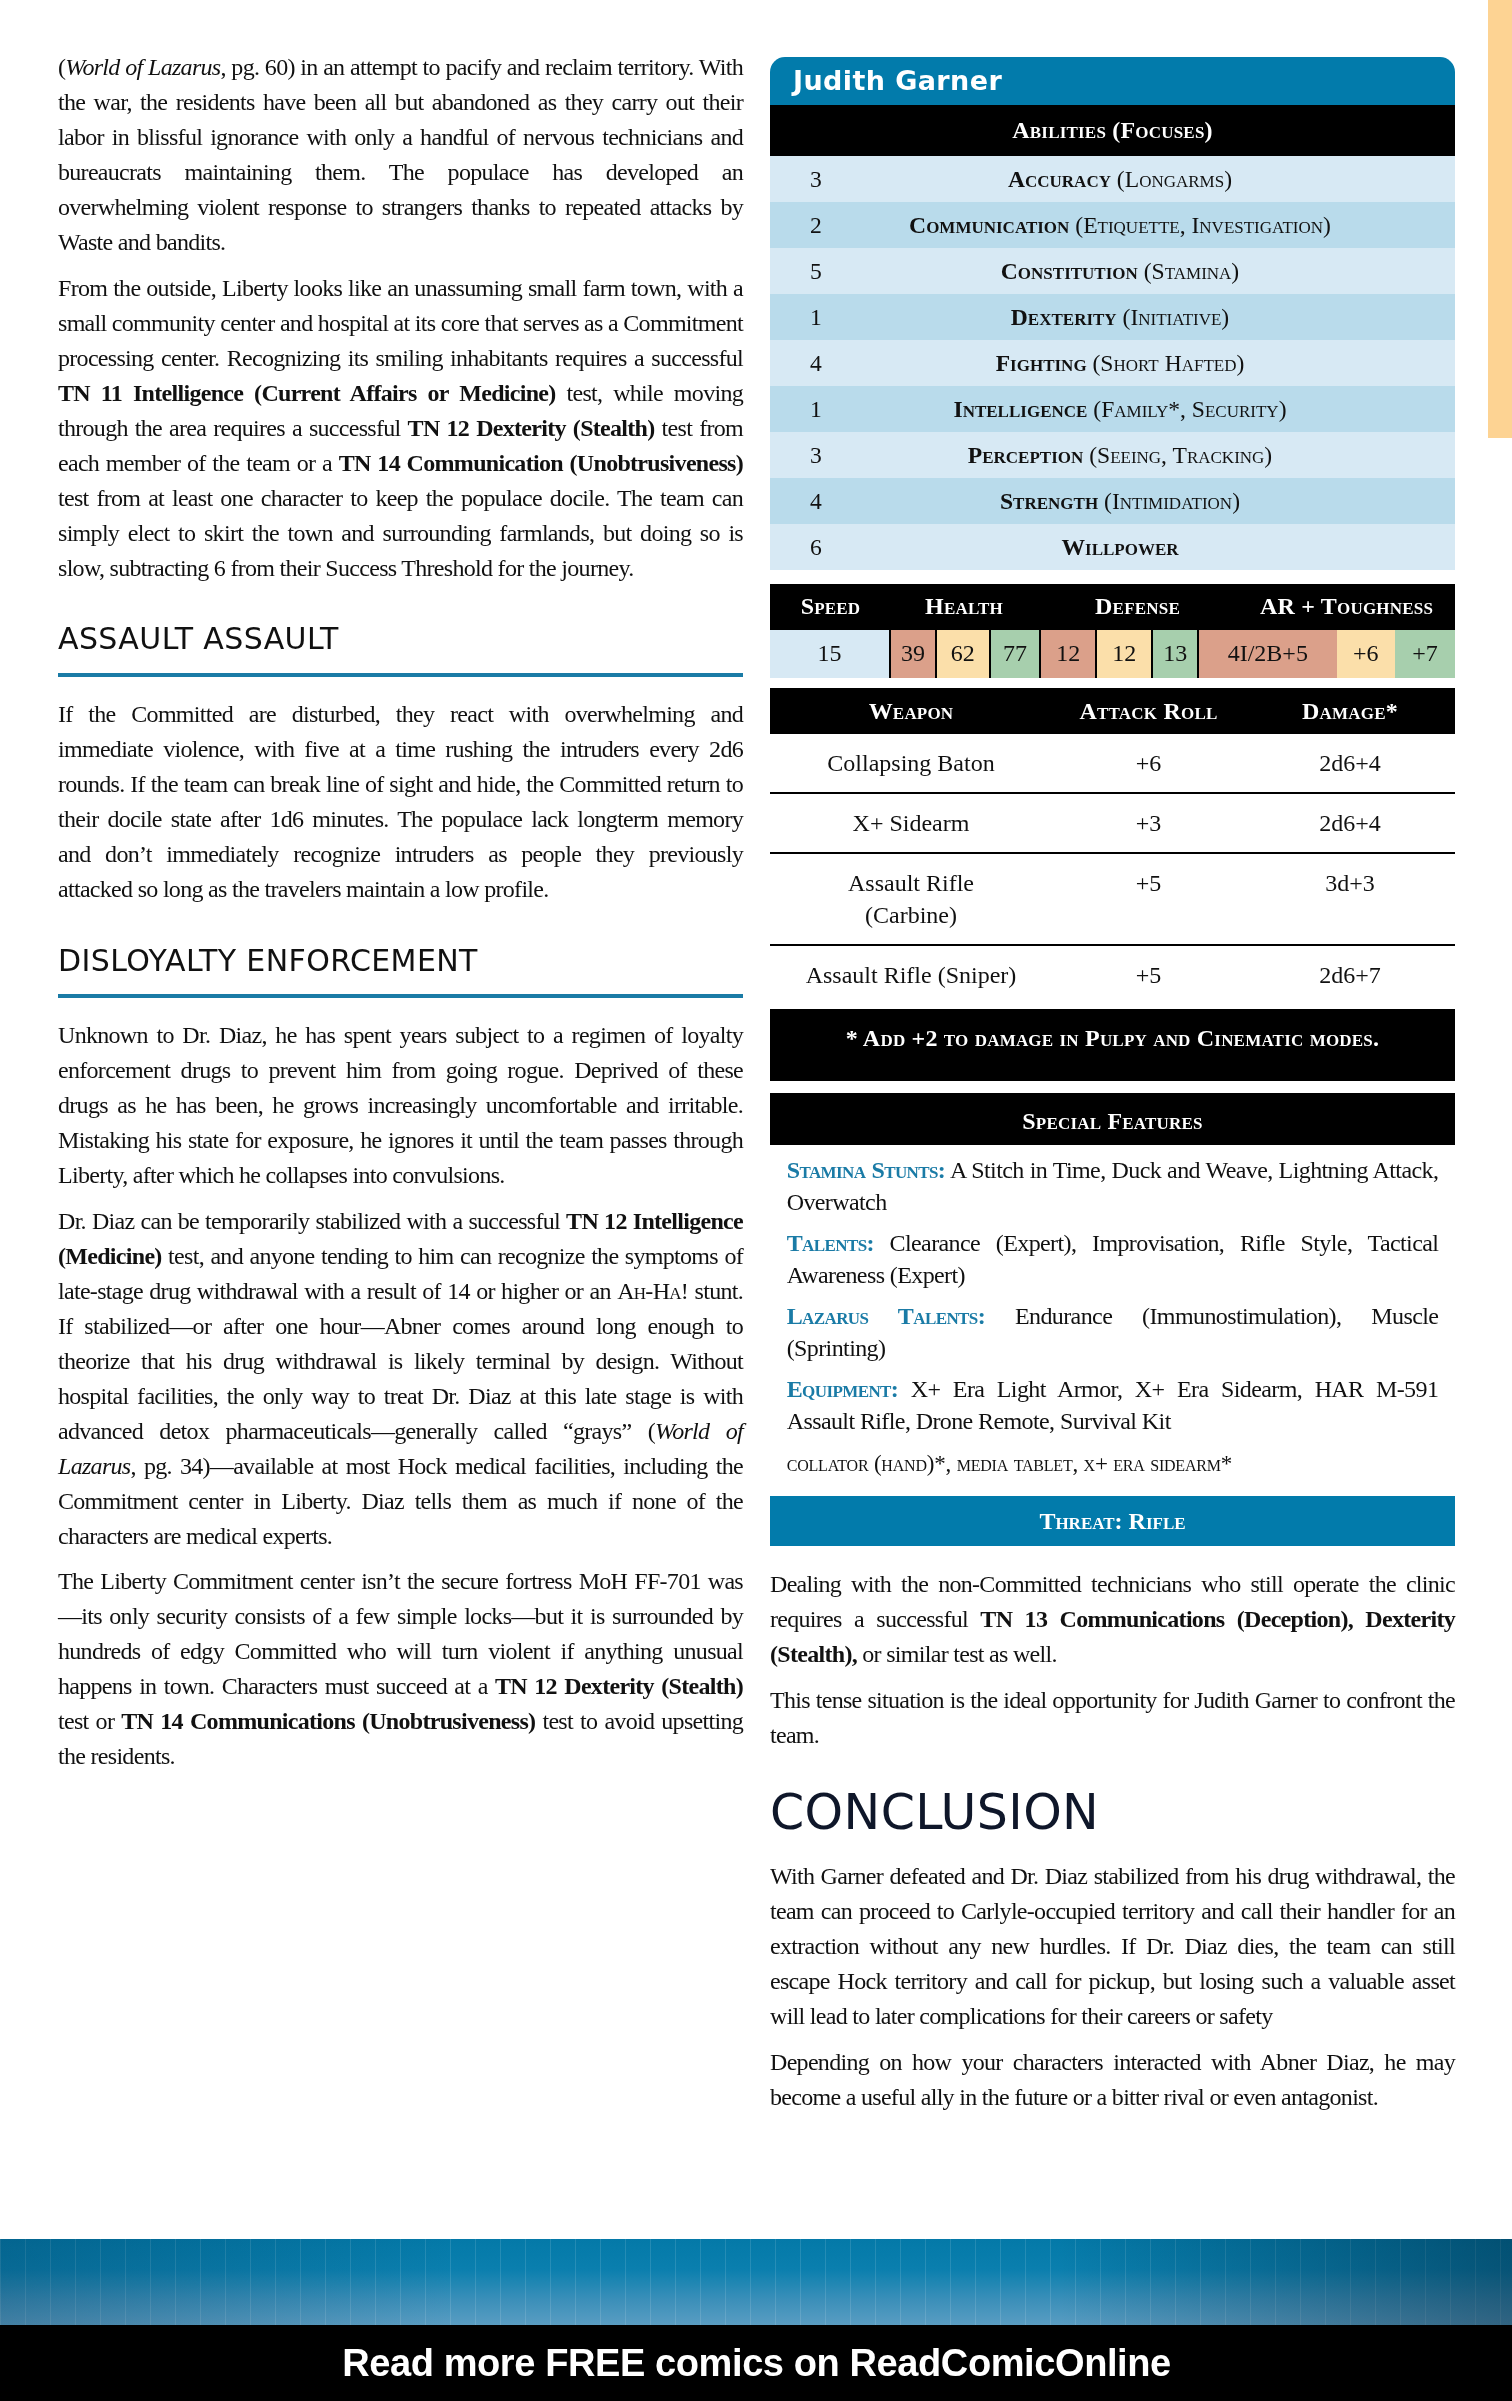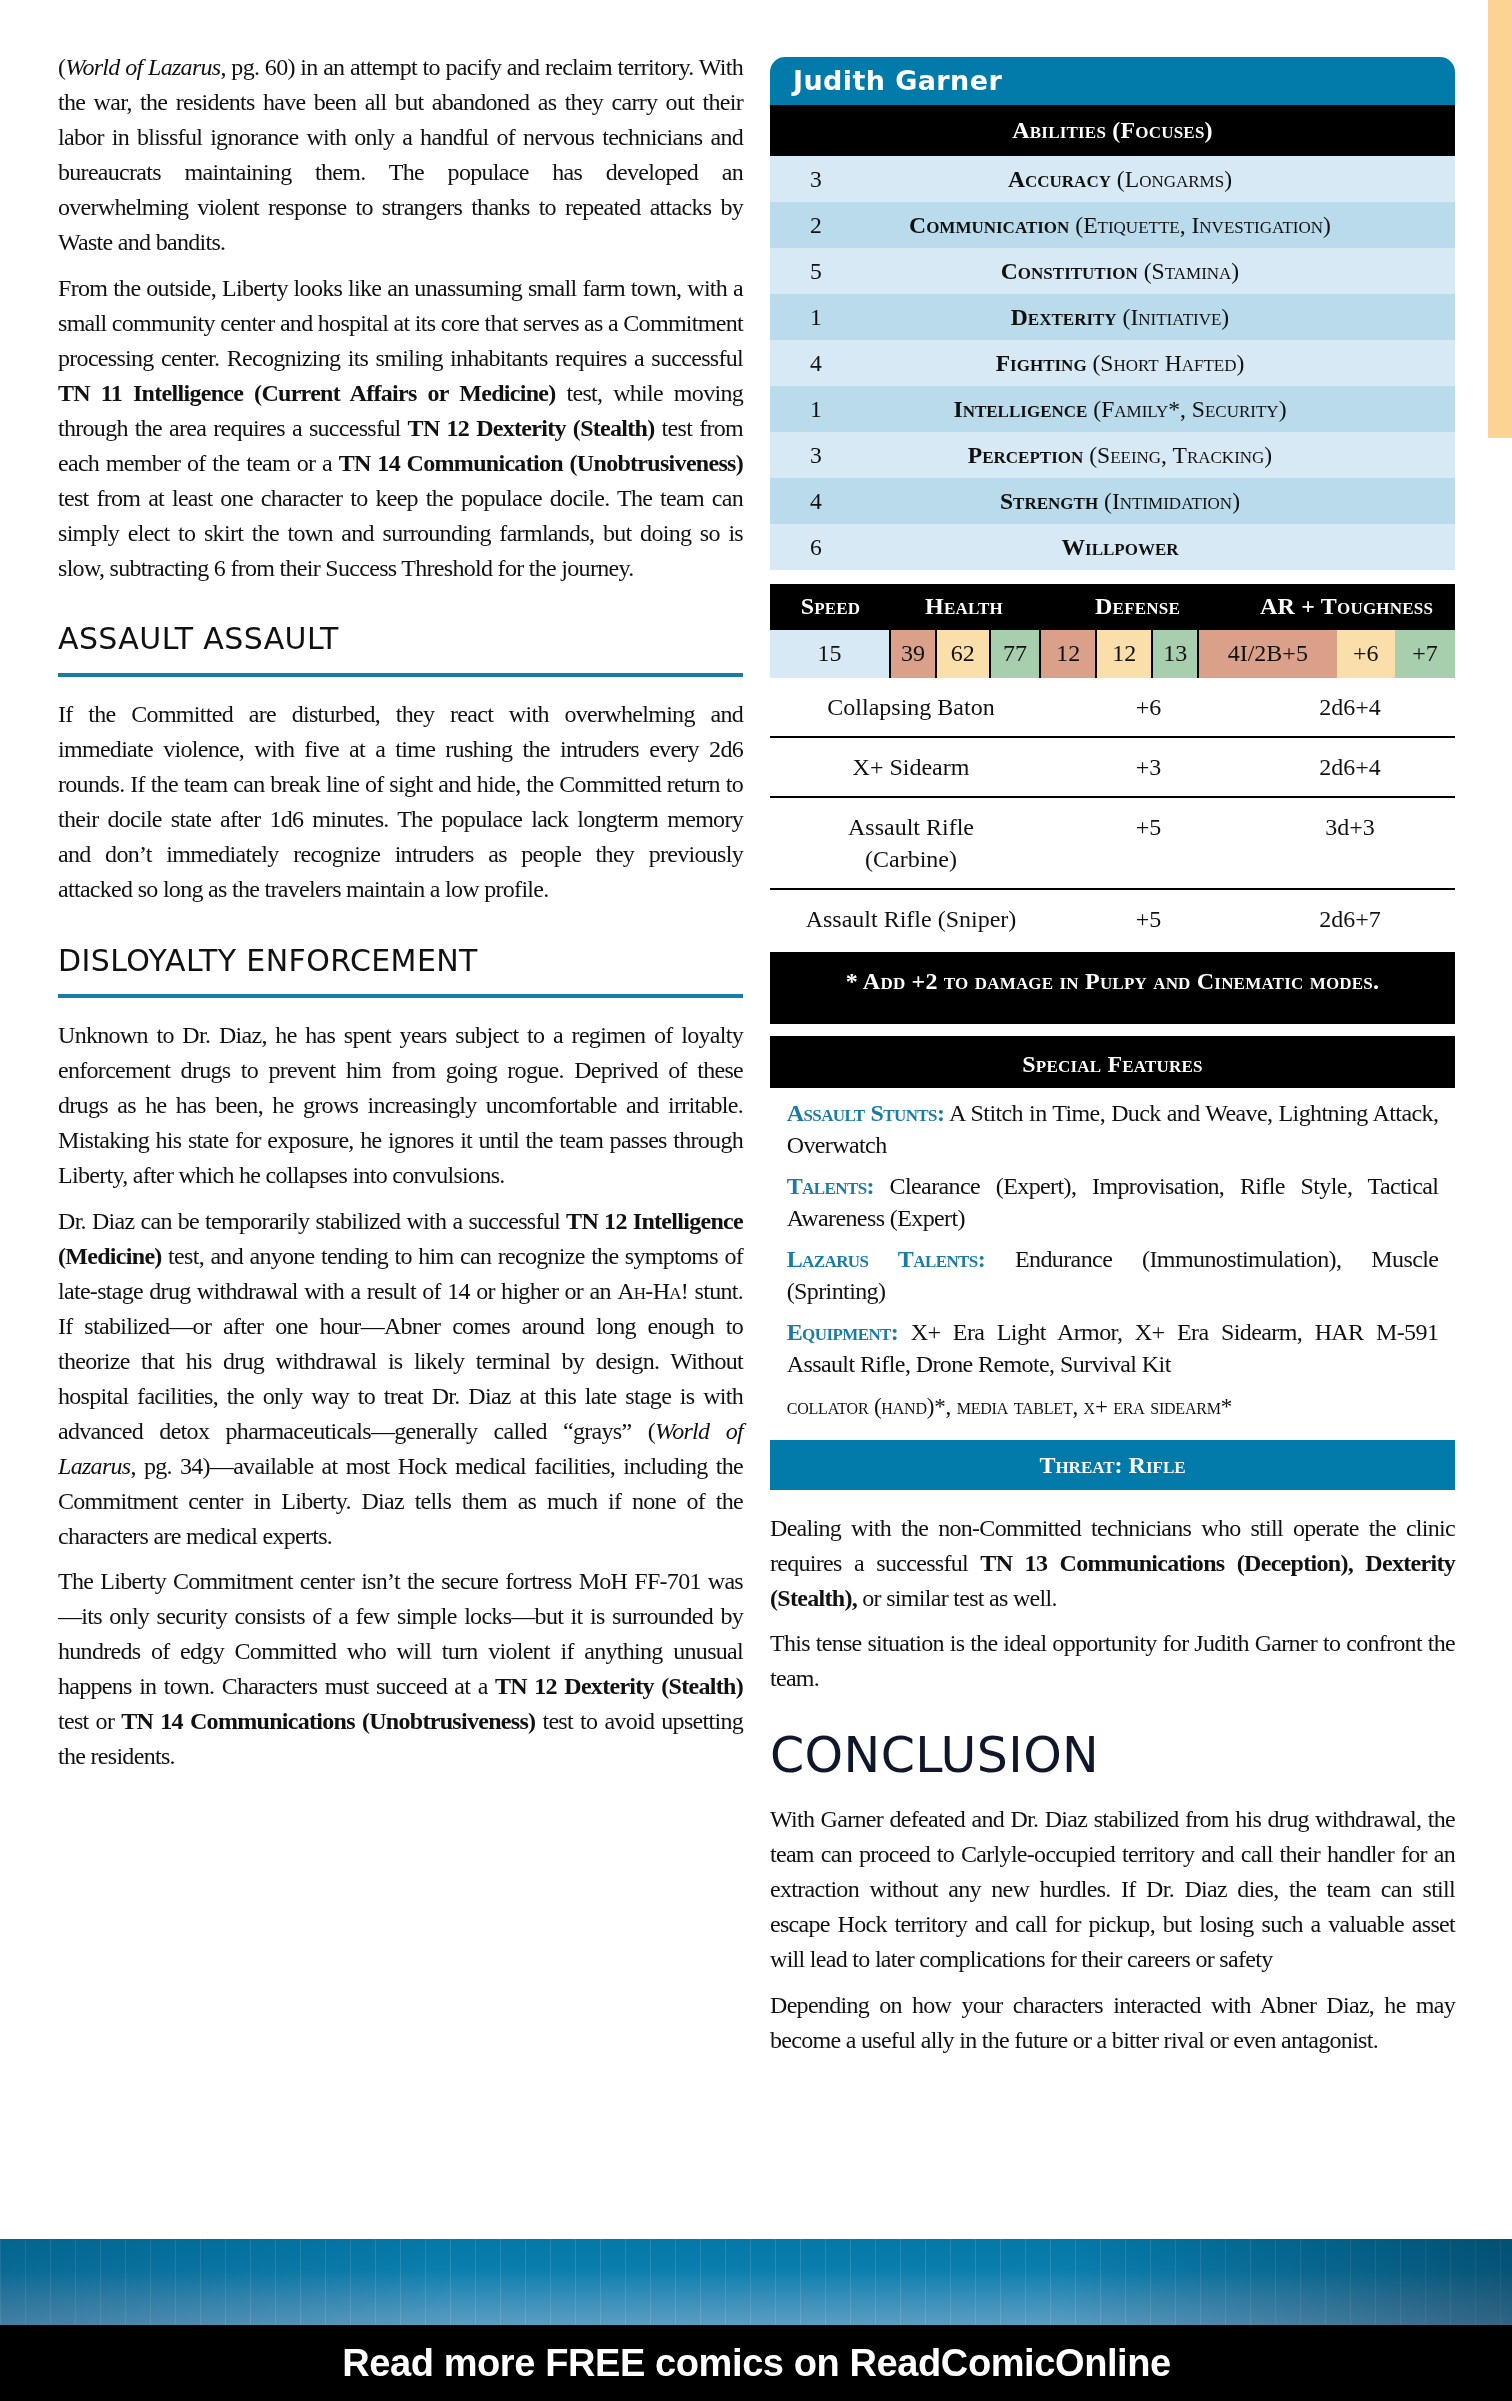--- a/index.html
+++ b/index.html
@@ -146,20 +146,25 @@
       <div class="cv-yel" style="width:55px">62</div>
       <div class="cv-grn" style="width:51px">77</div>
       <div class="cv-red" style="width:57px">12</div>
       <div class="cv-yel" style="width:57px">12</div>
       <div class="cv-grn" style="width:46px">13</div>
       <div class="cv-red" style="width:142px">4I/2B+5</div>
       <div class="cv-yel nb" style="width:59px">+6</div>
       <div class="cv-grn nb" style="width:61px">+7</div>
     </div>
 
+    <div class="bar weap-head">
+      <div class="c1">Weapon</div>
+      <div class="c2">Attack Roll</div>
+      <div class="c3">Damage*</div>
+    </div>
     <div>
       <div class="weap-row">
           <div class="c1">Collapsing Baton</div>
           <div class="c2">+6</div>
           <div class="c3">2d6+4</div>
         </div>
       <div class="weap-row">
           <div class="c1">X+ Sidearm</div>
           <div class="c2">+3</div>
           <div class="c3">2d6+4</div>
@@ -171,21 +176,21 @@
         </div>
       <div class="weap-row">
           <div class="c1">Assault Rifle (Sniper)</div>
           <div class="c2">+5</div>
           <div class="c3">2d6+7</div>
         </div>
     </div>
     <div class="bar footnote">* Add +2 to damage in Pulpy and Cinematic modes.</div>
 
     <div class="bar sf-bar">Special Features</div>
-    <div class="sf-item"><span class="lbl">Assault Stunts:</span> <span>A Stitch in Time, Duck and Weave, Lightning Attack, Overwatch</span></div>
+    <div class="sf-item"><span class="lbl">Stamina Stunts:</span> <span>A Stitch in Time, Duck and Weave, Lightning Attack, Overwatch</span></div>
     <div class="sf-item"><span class="lbl">Talents:</span> <span>Clearance (Expert), Improvisation, Rifle Style, Tactical Awareness (Expert)</span></div>
     <div class="sf-item"><span class="lbl">Lazarus Talents:</span> <span>Endurance (Immunostimulation), Muscle (Sprinting)</span></div>
     <div class="sf-item"><span class="lbl">Equipment:</span> <span>X+ Era Light Armor, X+ Era Sidearm, HAR M-591 Assault Rifle, Drone Remote, Survival Kit</span></div>
     <div class="sf-extra">collator (hand)*, media tablet, X+ era sidearm*</div>
 
     <div class="threat">Threat: Rifle</div>
   </div>
 
   <p class="body" style="margin-top:21px">Dealing with the non-Committed technicians who still operate the clinic requires a successful <b>TN 13 Communications (Deception), Dexterity (Stealth),</b> or similar test as well.</p>
   <p class="body">This tense situation is the ideal opportunity for Judith Garner to confront the team.</p>

